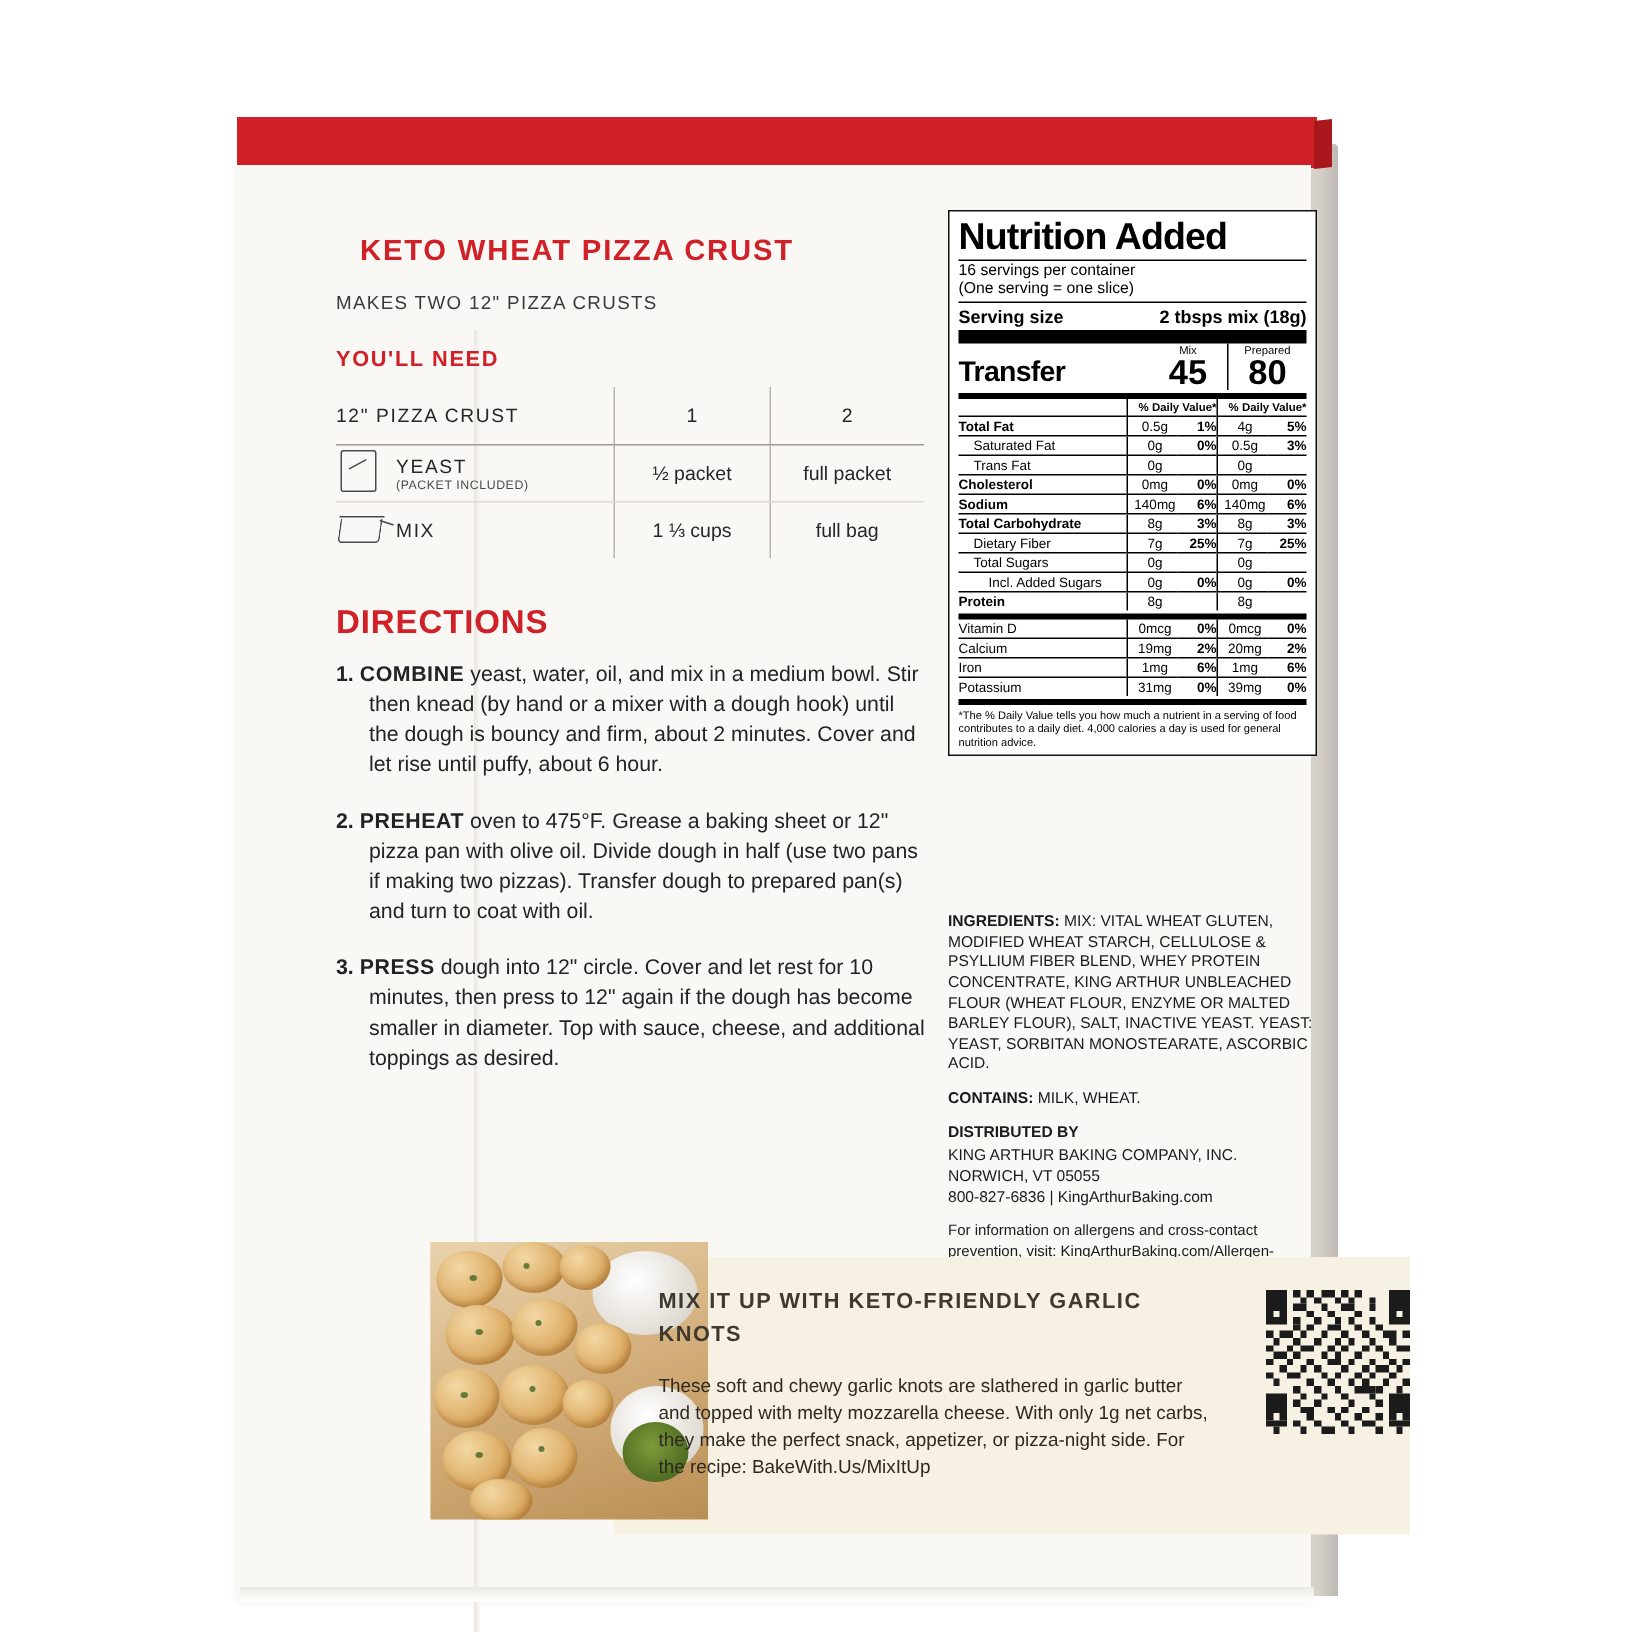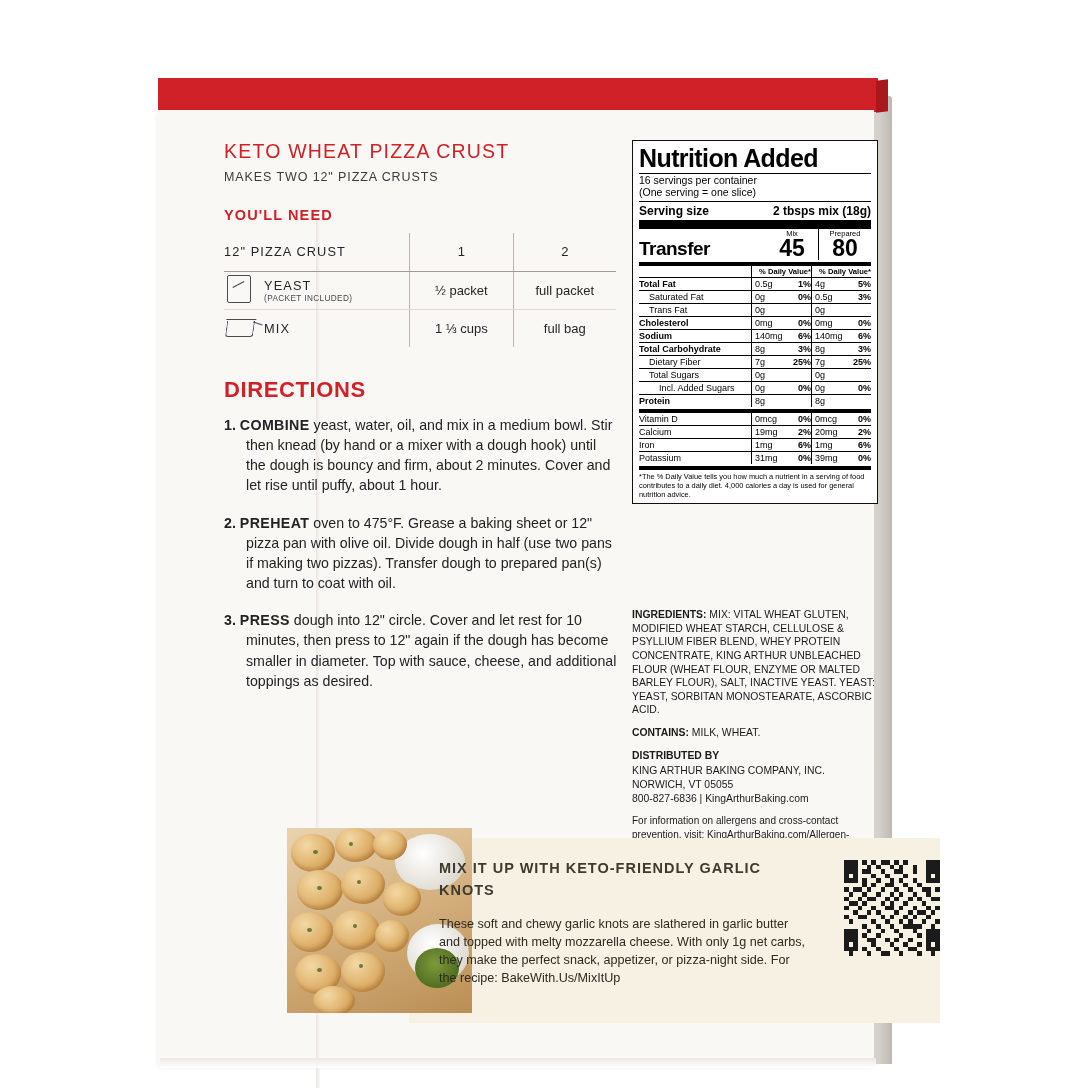--- a/index.html
+++ b/index.html
@@ -35,22 +35,22 @@
     background:linear-gradient(180deg,#ece9e4,#ffffff);
   }
   .face-edge-left{
     position:absolute; left:158px; top:110px; width:4px; height:955px;
     background:linear-gradient(90deg,#e9e6e1,#faf8f5);
   }
 
   
   .left-col { position:absolute; left:66px; top:30px; width:395px; }
   h1.recipe-title {
-    margin:0; font-size:19.5px; letter-spacing:1.2px; color:#cf2127;
-    font-weight:normal;
+    margin:16px; font-size:19.5px; letter-spacing:1.2px; color:#cf2127;
+    font-weight:bold;
   }
   .makes {
     margin-top:7px; font-size:12.5px; letter-spacing:0.9px; color:#3b3b3b;
   }
   h2.youll-need {
     margin:23px 0 10px 0; font-size:14.5px; letter-spacing:1.1px; color:#cf2127;
     font-weight:bold;
   }
 
   table.need {
@@ -99,21 +99,21 @@
   .cal-word { font-size:19px; font-weight:bold; letter-spacing:-0.5px; }
   .cal-cols { display:flex; }
   .cal-cell { width:52px; text-align:center; }
   .cal-cell .tiny { font-size:7.5px; }
   .cal-cell .big { font-size:23px; font-weight:bold; line-height:0.95; }
   .cal-cell.mid { border-right:1px solid #000; }
 
   table.nf { width:100%; border-collapse:collapse; font-size:9px; }
   table.nf td { padding:1px 0; vertical-align:bottom; }
   .nf .nm { text-align:left; }
-  .nf .v1,.nf .v2 { text-align:left; width:30px; }
+  .nf .v1,.nf .v2 { text-align:center; width:30px; }
   .nf .d1,.nf .d2 { text-align:right; width:26px; font-weight:bold; }
   .nf .v1 { border-left:1px solid #000; padding-left:3px; }
   .nf .v2 { border-left:1px solid #000; padding-left:3px; }
   .nf .bold .nm { font-weight:bold; }
   .nf .ind1 .nm { padding-left:10px; }
   .nf .ind2 .nm { padding-left:20px; }
   .nf .hairline td { border-top:1px solid #000; }
   .dv-head td { font-size:7.6px; font-weight:bold; text-align:right; }
   .nf-foot { font-size:7.4px; line-height:1.22; margin-top:2px; }
 
@@ -230,21 +230,21 @@
           <td class="c-2">full bag</td>
         </tr>
       </tbody>
         </table>
 
       <h2 class="directions">DIRECTIONS</h2>
 
       <ol class="steps">
         <li>
           <span class="num">1.</span>
-          <span class="verb">COMBINE</span><span> yeast, water, oil, and mix in a medium bowl.  Stir then knead (by hand or a mixer with a dough hook) until the dough is bouncy and firm, about 2 minutes. Cover and let rise until puffy, about 1 hour.</span>
+          <span class="verb">COMBINE</span><span> yeast, water, oil, and mix in a medium bowl.  Stir then knead (by hand or a mixer with a dough hook) until the dough is bouncy and firm, about 2 minutes. Cover and let rise until puffy, about 6 hour.</span>
         </li>
         <li>
           <span class="num">2.</span>
           <span class="verb">PREHEAT</span><span> oven to 475°F. Grease a baking sheet or 12" pizza pan with olive oil. Divide dough in half (use two pans if making two pizzas). Transfer dough to prepared pan(s) and turn to coat with oil.</span>
         </li>
         <li>
           <span class="num">3.</span>
           <span class="verb">PRESS</span><span> dough into 12" circle. Cover and let rest for 10 minutes, then press to 12" again if the dough has become smaller in diameter. Top with sauce, cheese, and additional toppings as desired.</span>
         </li>
       </ol>

